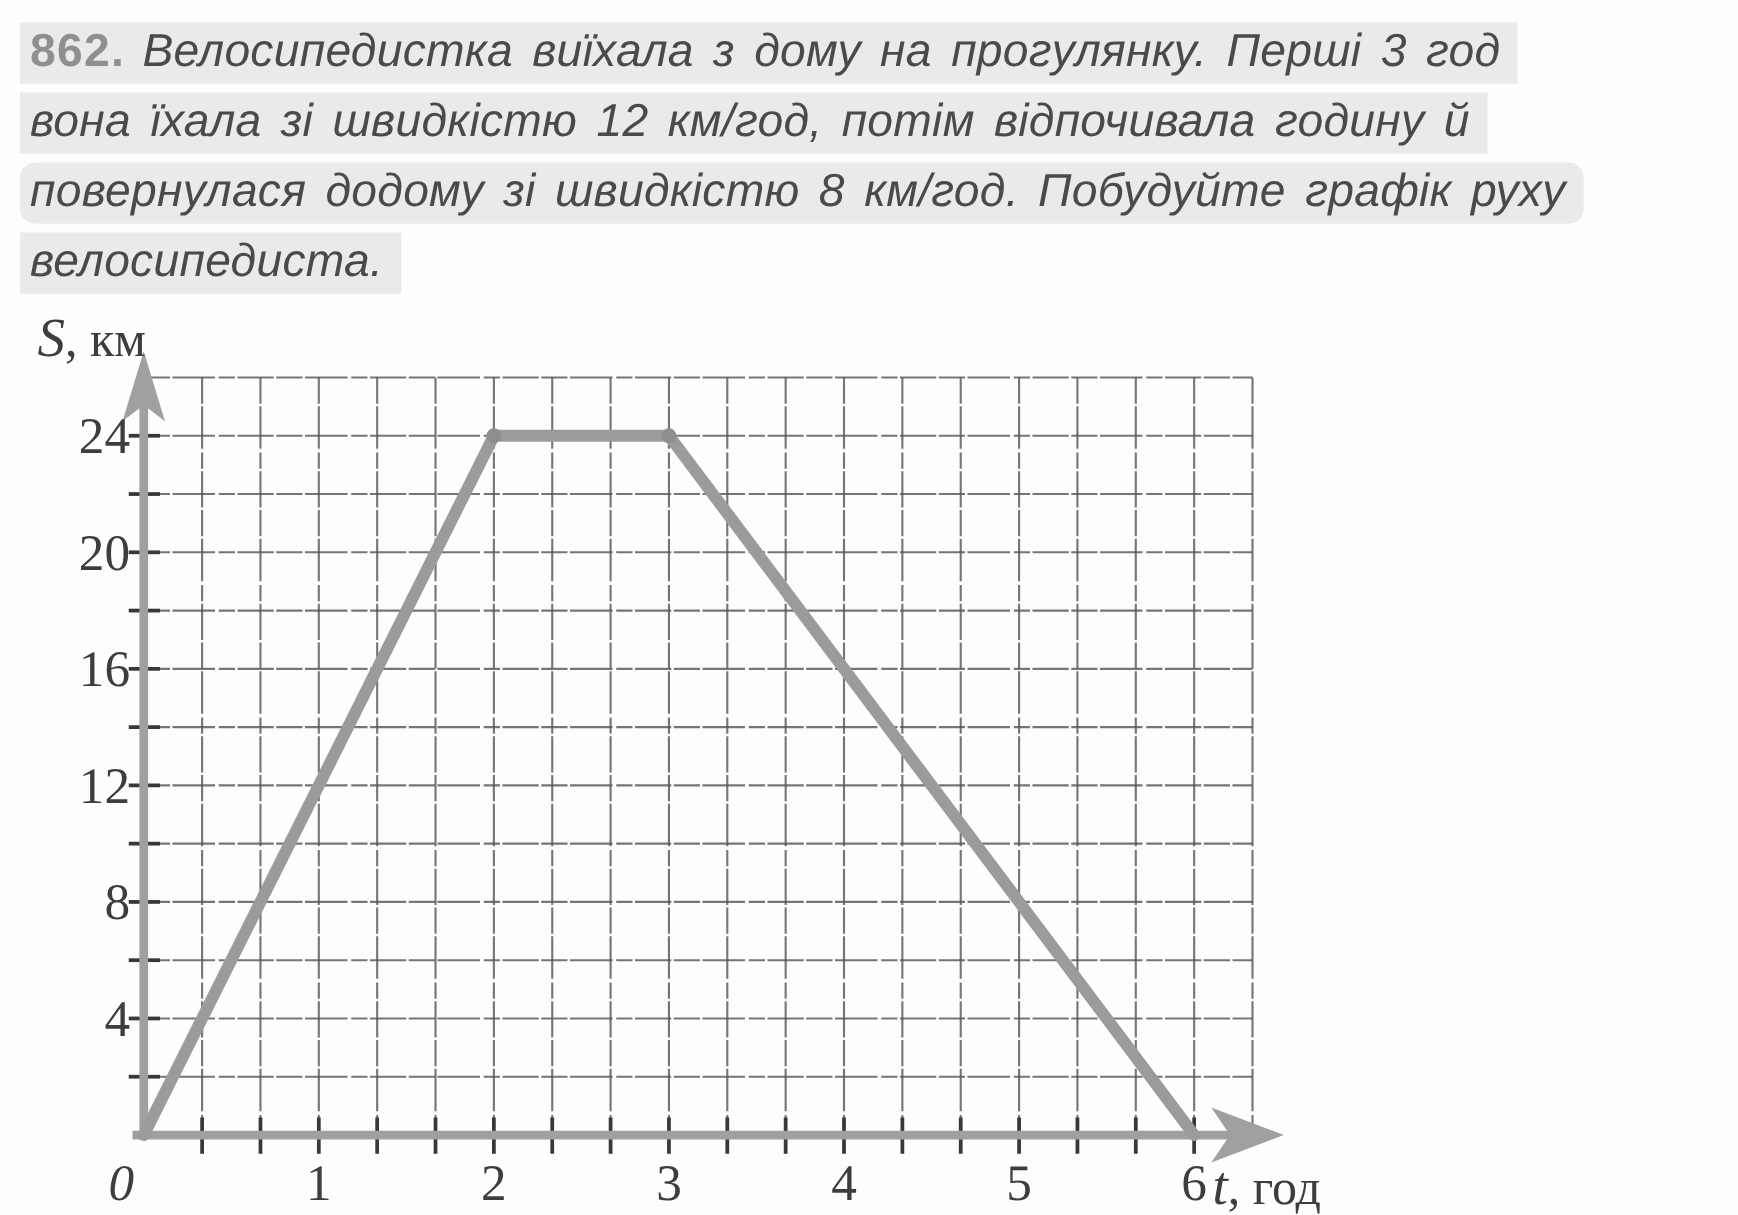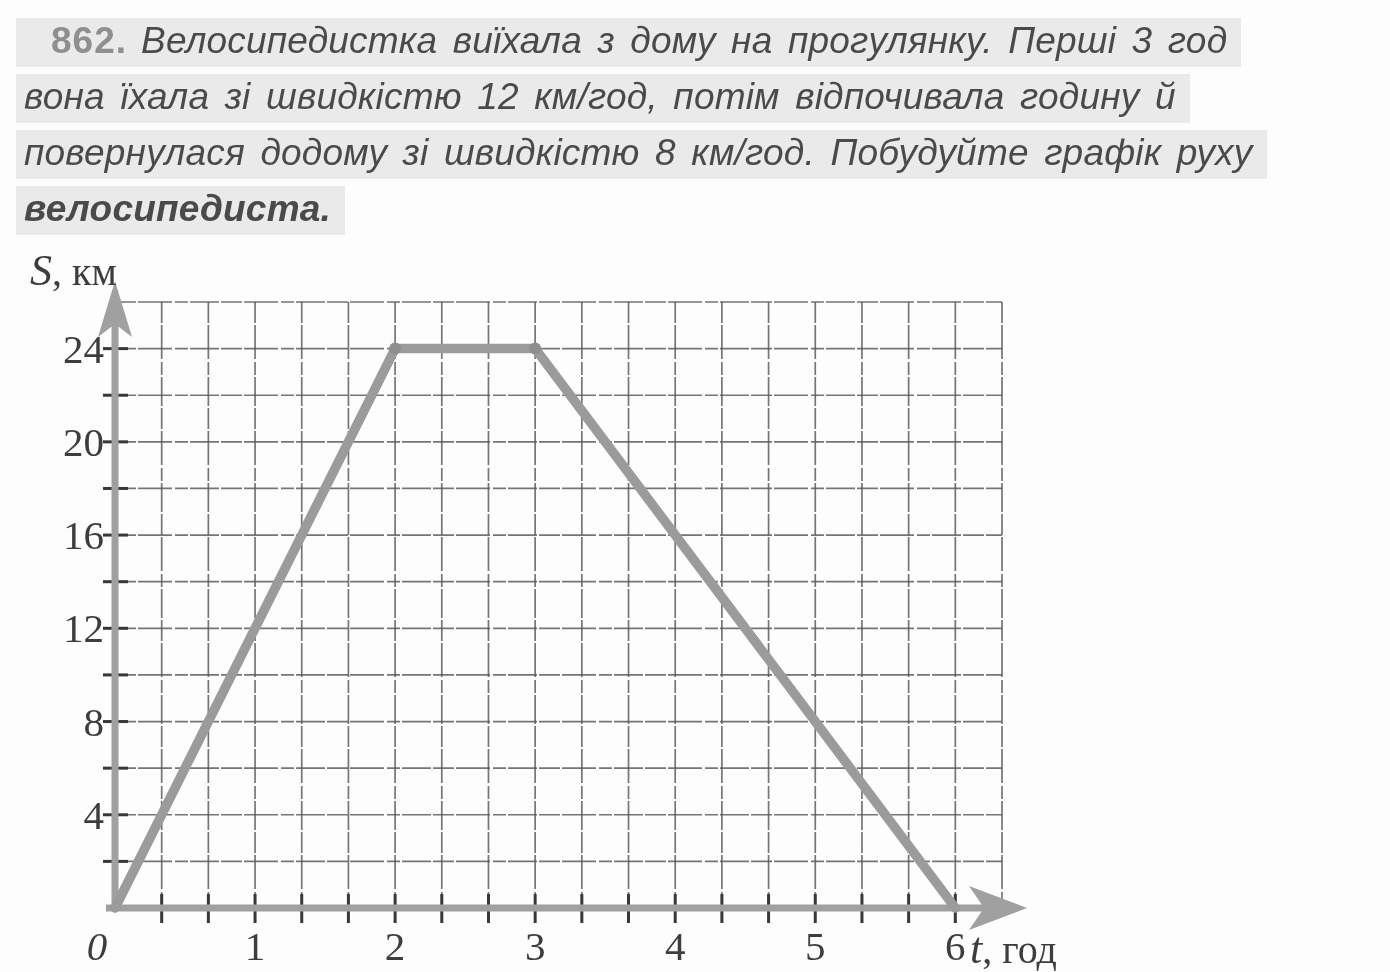--- a/index.html
+++ b/index.html
@@ -19,29 +19,28 @@
     font-size:37px;
     font-style:italic;
     color:#4a4a4a;
     white-space:nowrap;
     letter-spacing:0.2px;
     word-spacing:5px;
     line-height:1.0;
   }
   .l1{top:18px;}
   .l2{top:74px;}
-  .l3{top:130px;}
-  .l4{top:186px;font-weight:bold;}
+  .l3{top:130px;border-radius:12px;}
+  .l4{top:186px;}
   .pnum{
     font-style:normal;
     font-weight:bold;
     color:#8f8f8f;
     margin-right:14px;
     letter-spacing:1px;
-    margin-left:27px;
   }
   
   #chart{position:absolute;left:0;top:0;}
   #chart text{
     font-family:"Liberation Serif",serif;
     fill:#3d3d3d;
   }
   .ticklab{font-size:41px;}
   .axlab{font-size:41px;}
   .axlab .var{font-style:italic;font-size:44px;}

